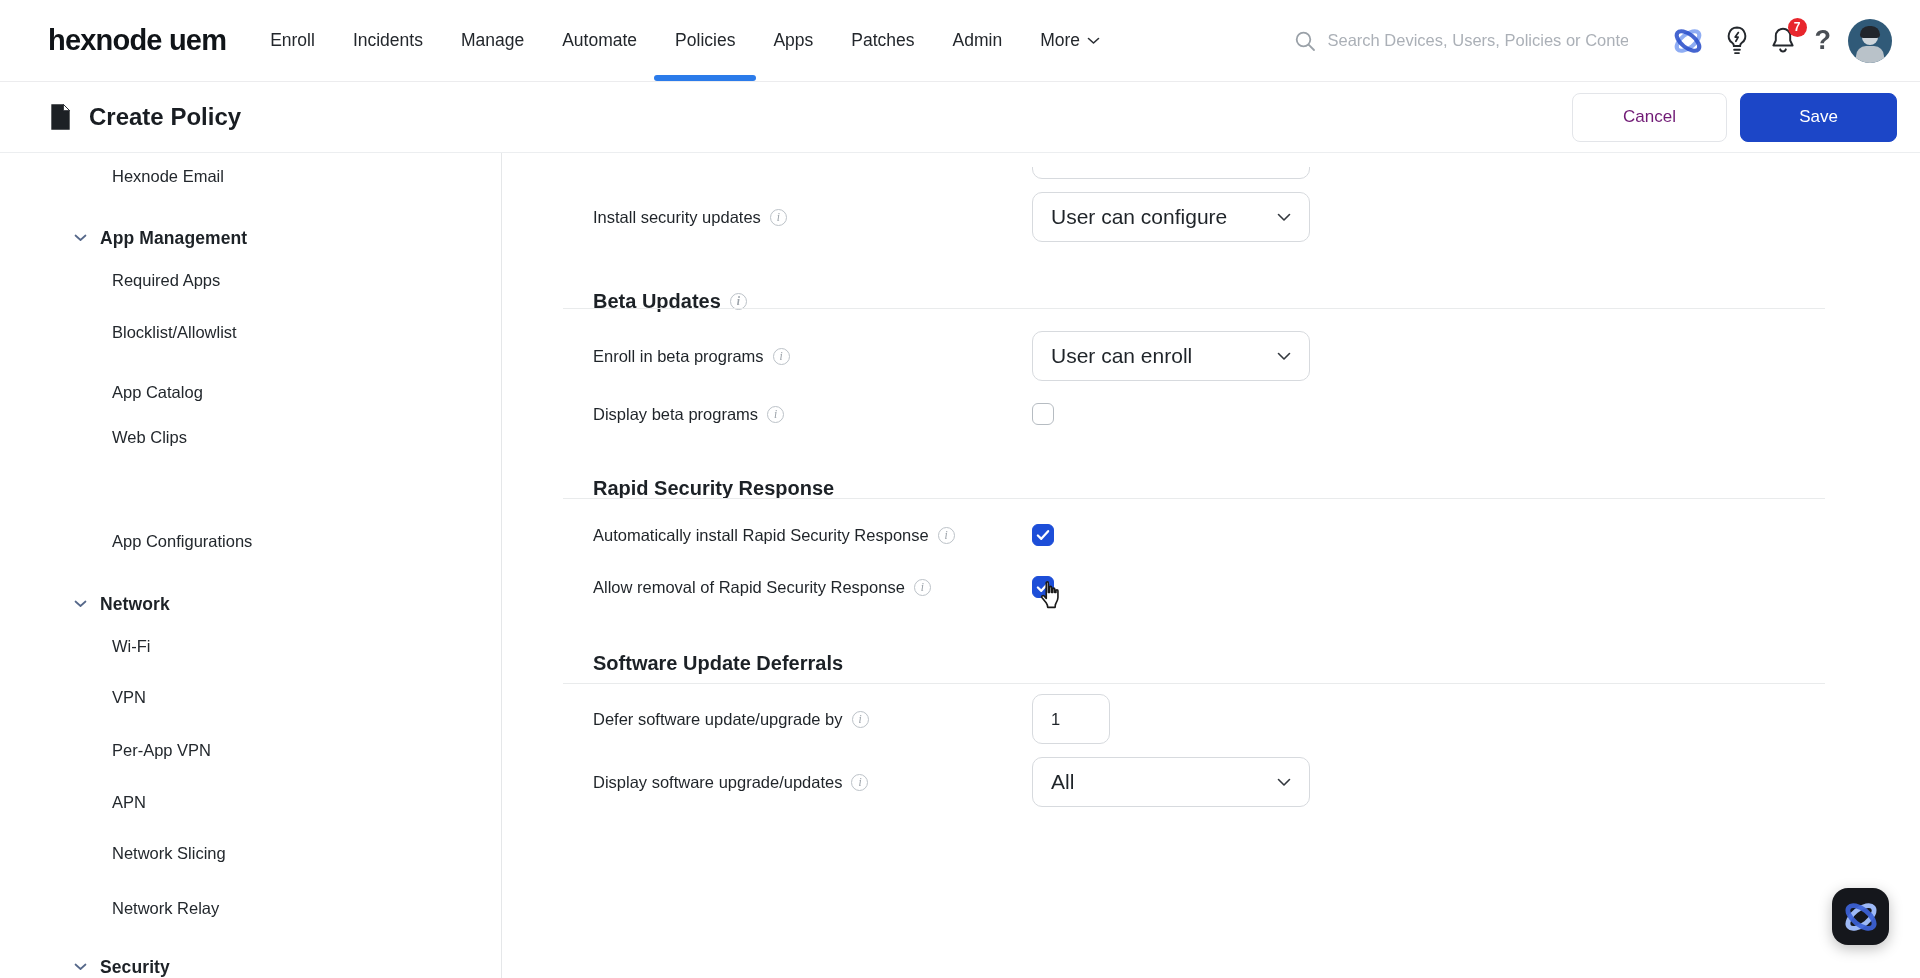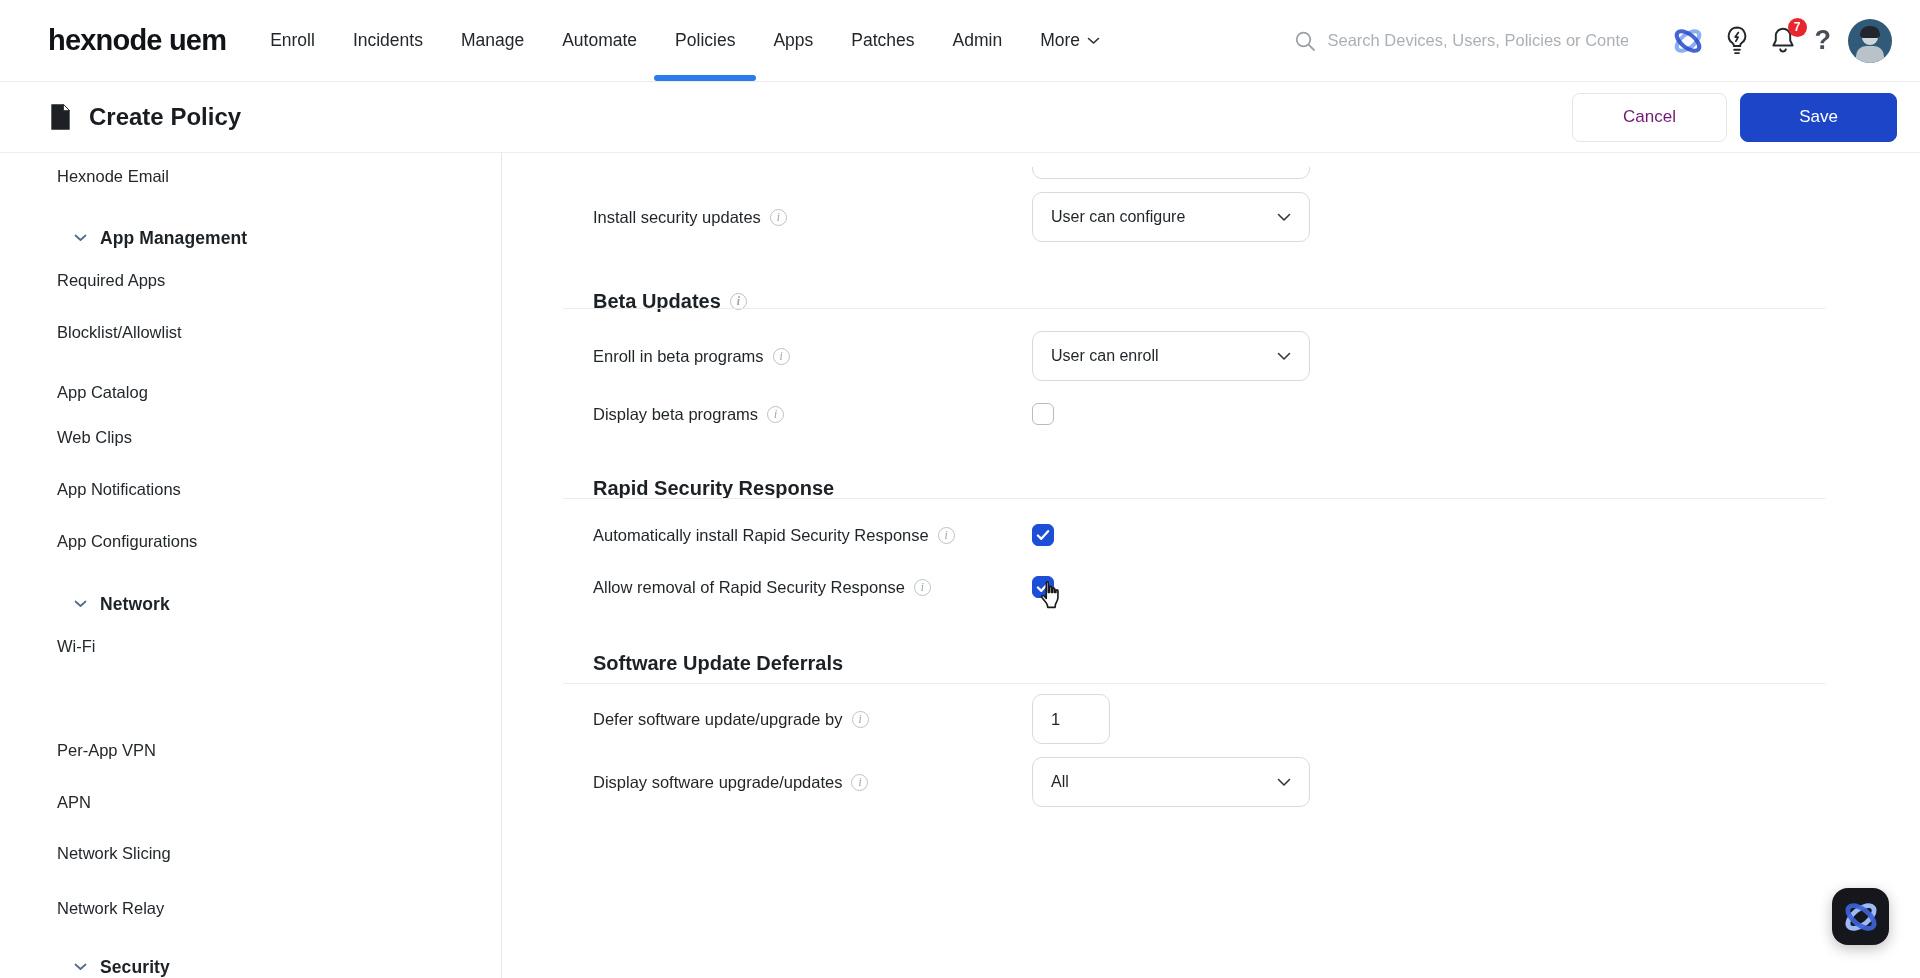--- a/index.html
+++ b/index.html
@@ -44,37 +44,37 @@
   .header-actions { margin-left:auto; display:flex; align-items:center; gap:13px; }
   .btn { height:49px; border-radius:8px; font-size:17px; display:flex; align-items:center;
     justify-content:center; cursor:pointer; font-family:"Liberation Sans", sans-serif; }
   .btn-cancel { width:155px; background:#fff; border:1px solid #e3e5e9; color:#701a75; font-weight:500; }
   .btn-save { width:157px; background:#1c46c7; border:1px solid #1c46c7; color:#fff; font-weight:500; }
 
   
   .sidebar { position:absolute; top:153px; left:0; width:502px; height:825px; background:#fff;
     border-right:1px solid #e5e7e9; overflow:hidden; }
   .side-row { position:absolute; left:0; width:100%; height:52px; display:flex; align-items:center; cursor:pointer; }
-  .side-child { padding-left:57px; font-size:16.5px; color:#23282d; }
+  .side-child { padding-left:112px; font-size:16.5px; color:#23282d; }
   .side-section { padding-left:74px; font-size:17.5px; font-weight:700; color:#1d2227; gap:13px; }
   .side-section .sect-label { letter-spacing:0.1px; }
 
   
   .content { position:absolute; top:167px; left:502px; width:1418px; height:825px; background:#fff; overflow:hidden; }
   .crow { position:absolute; left:0; width:100%; height:50px; display:flex; align-items:center; }
   .clabel { position:absolute; left:91px; display:flex; align-items:center; gap:9px;
     font-size:16.5px; color:#1f2429; }
   .heading { position:absolute; left:91px; height:30px; display:flex; align-items:center; gap:9px;
     font-size:20px; font-weight:700; color:#1c2126;margin-top:10px; }
   .divider { position:absolute; left:61px; width:1262px; height:1px; background:#e9ebec; }
   .ctrl { position:absolute; left:530px; }
 
   .select { width:278px; height:50px; border:1px solid #d7dade; border-radius:10px; background:#fff;
     display:flex; align-items:center; padding:0 18px; cursor:pointer; }
-  .select-value { font-size:16px; color:#1f2429; flex:1; }
+  .select-value { font-size:21px; color:#1f2429; flex:1; }
   .num-input { width:78px; height:50px; border:1px solid #d7dade; border-radius:10px; background:#fff;
     padding:0 18px; font-size:16.5px; color:#1f2429; outline:none; font-family:"Liberation Sans", sans-serif; }
   .clipped-select { position:absolute; left:530px; top:-40px; width:278px; height:52px;
     border:1px solid #d7dade; border-radius:10px; background:#fff; }
 
   .checkbox { width:22px; height:22px; border-radius:6px; border:1.5px solid #b6bcc2; background:#fff;
     cursor:pointer; display:flex; align-items:center; justify-content:center; }
   .checkbox.checked { background:#1d4ed8; border-color:#1d4ed8; }
 
   .info { width:17px; height:17px; border-radius:50%; border:1px solid #bcc2c8; color:#9aa1a8;
@@ -197,35 +197,35 @@
       </div>
     <div class="side-row side-child" style="top:153px">
         <span>Blocklist/Allowlist</span>
       </div>
     <div class="side-row side-child" style="top:213px">
         <span>App Catalog</span>
       </div>
     <div class="side-row side-child" style="top:258px">
         <span>Web Clips</span>
       </div>
-    <div class="side-row side-child" style="top:310px">
-        <span>App Notifications</span>
-      </div>
     <div class="side-row side-child" style="top:362px">
         <span>App Configurations</span>
       </div>
 
     <div class="side-row side-section" style="top:425px">
       <svg width="13" height="8" viewBox="0 0 13 8">
           <polyline points="1.5,1.5 6.5,6 11.5,1.5" fill="none" stroke="#56688a" stroke-width="1.7" stroke-linecap="round" stroke-linejoin="round"></polyline>
         </svg>
       <span class="sect-label">Network</span>
     </div>
     <div class="side-row side-child" style="top:467px">
         <span>Wi-Fi</span>
+      </div>
+    <div class="side-row side-child" style="top:518px">
+        <span>VPN</span>
       </div>
     <div class="side-row side-child" style="top:571px">
         <span>Per-App VPN</span>
       </div>
     <div class="side-row side-child" style="top:623px">
         <span>APN</span>
       </div>
     <div class="side-row side-child" style="top:674px">
         <span>Network Slicing</span>
       </div>

